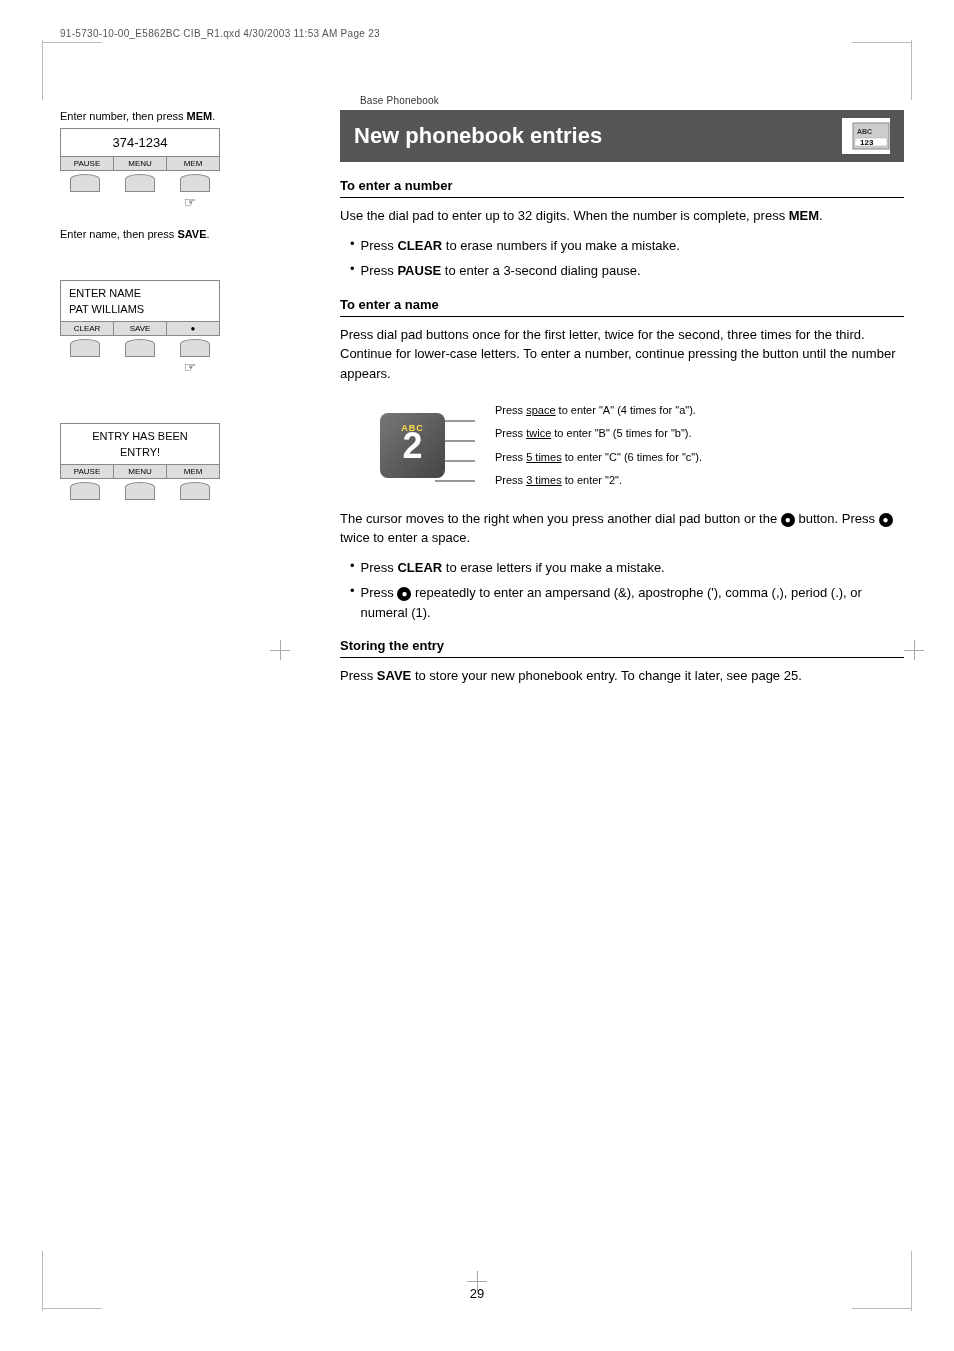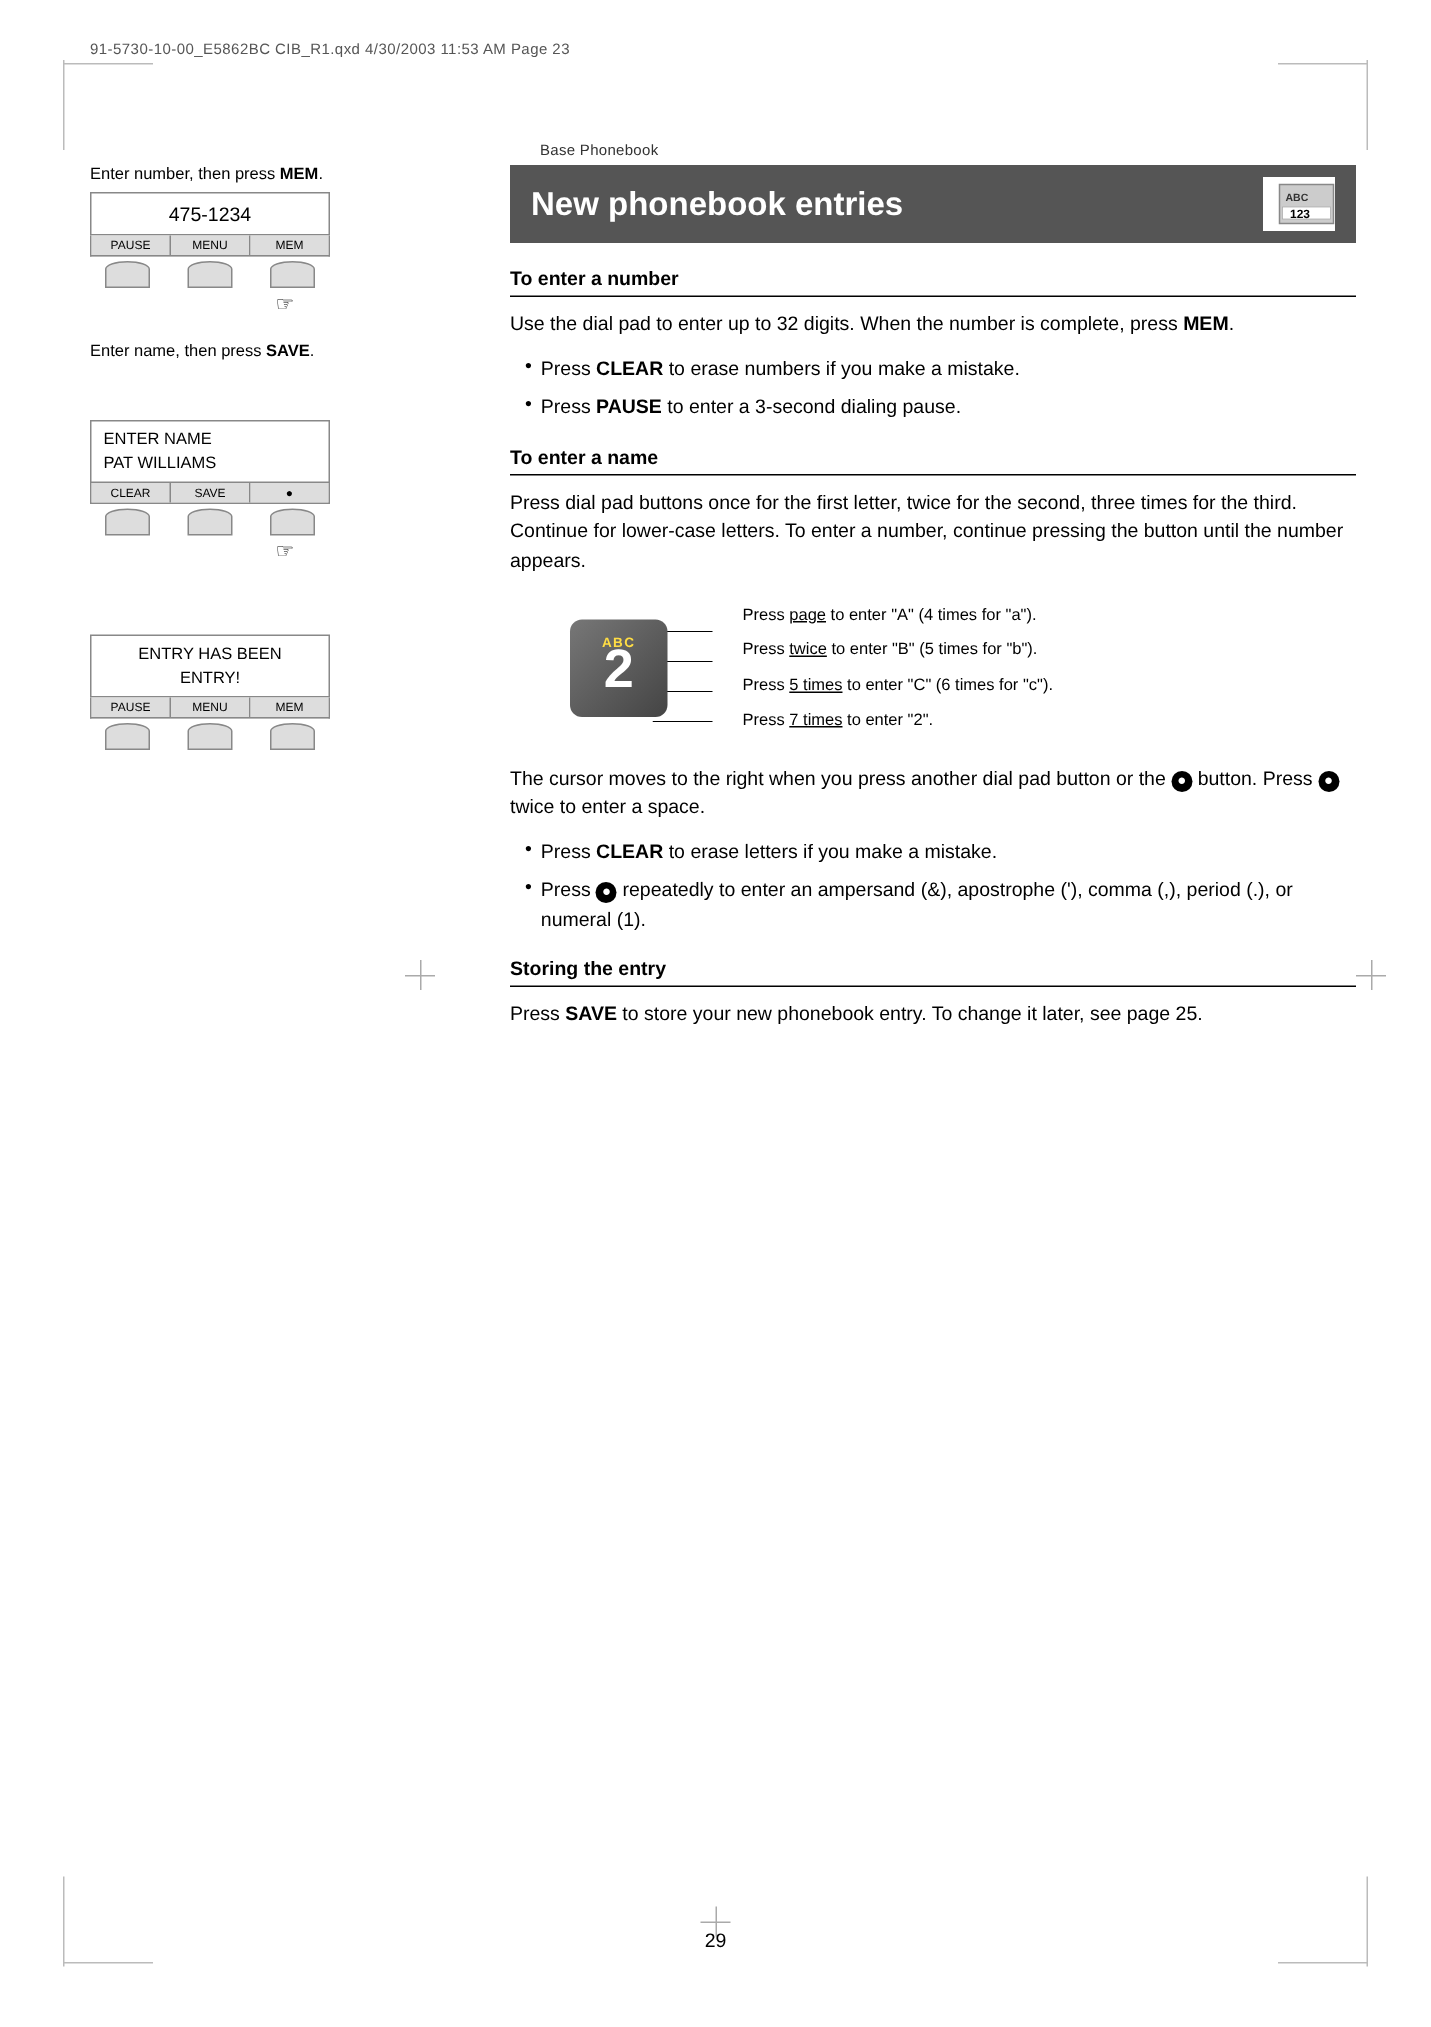--- a/index.html
+++ b/index.html
@@ -389,21 +389,21 @@
   <div class="file-info">91-5730-10-00_E5862BC CIB_R1.qxd   4/30/2003  11:53 AM   Page 23</div>
 
   <div class="left-col">
 
     <div class="phone-group">
       <div class="section-label">
         Enter number, then press <b>MEM</b>.
       </div>
       <div style="width:160px;">
         <div class="phone-display">
-          <div class="phone-display-number">475-1234</div>
+          <div class="phone-display-number">374-1234</div>
         </div>
         <div class="phone-buttons">
           <div class="phone-btn">PAUSE</div>
           <div class="phone-btn">MENU</div>
           <div class="phone-btn">MEM</div>
         </div>
       </div>
       <div class="phone-softkeys">
         <div class="softkey-btn"></div>
         <div class="softkey-btn"></div>
@@ -503,30 +503,30 @@
             <line x1="0" y1="48" x2="40" y2="48" stroke="#000" stroke-width="0.8"></line>
             <line x1="0" y1="68" x2="40" y2="68" stroke="#000" stroke-width="0.8"></line>
           </svg>
           <div class="key-button">
             <span class="abc-label">ABC</span>
             <span class="num-label">2</span>
           </div>
         </div>
         <div class="diagram-lines">
           <div class="diagram-line">
-            <span class="line-text">Press <span class="underline">page</span> to enter "A" (4 times for "a").</span>
+            <span class="line-text">Press <span class="underline">space</span> to enter "A" (4 times for "a").</span>
           </div>
           <div class="diagram-line">
             <span class="line-text">Press <span class="underline">twice</span> to enter "B" (5 times for "b").</span>
           </div>
           <div class="diagram-line">
             <span class="line-text">Press <span class="underline">5 times</span> to enter "C" (6 times for "c").</span>
           </div>
           <div class="diagram-line">
-            <span class="line-text">Press <span class="underline">7 times</span> to enter "2".</span>
+            <span class="line-text">Press <span class="underline">3 times</span> to enter "2".</span>
           </div>
         </div>
       </div>
 
       <p class="body-text">
         The cursor moves to the right when you press another dial pad button or the <span class="circle-icon">●</span> button. Press <span class="circle-icon">●</span> twice to enter a space.
       </p>
 
       <div class="bullet-item">
         <span class="bullet-dot">•</span>

